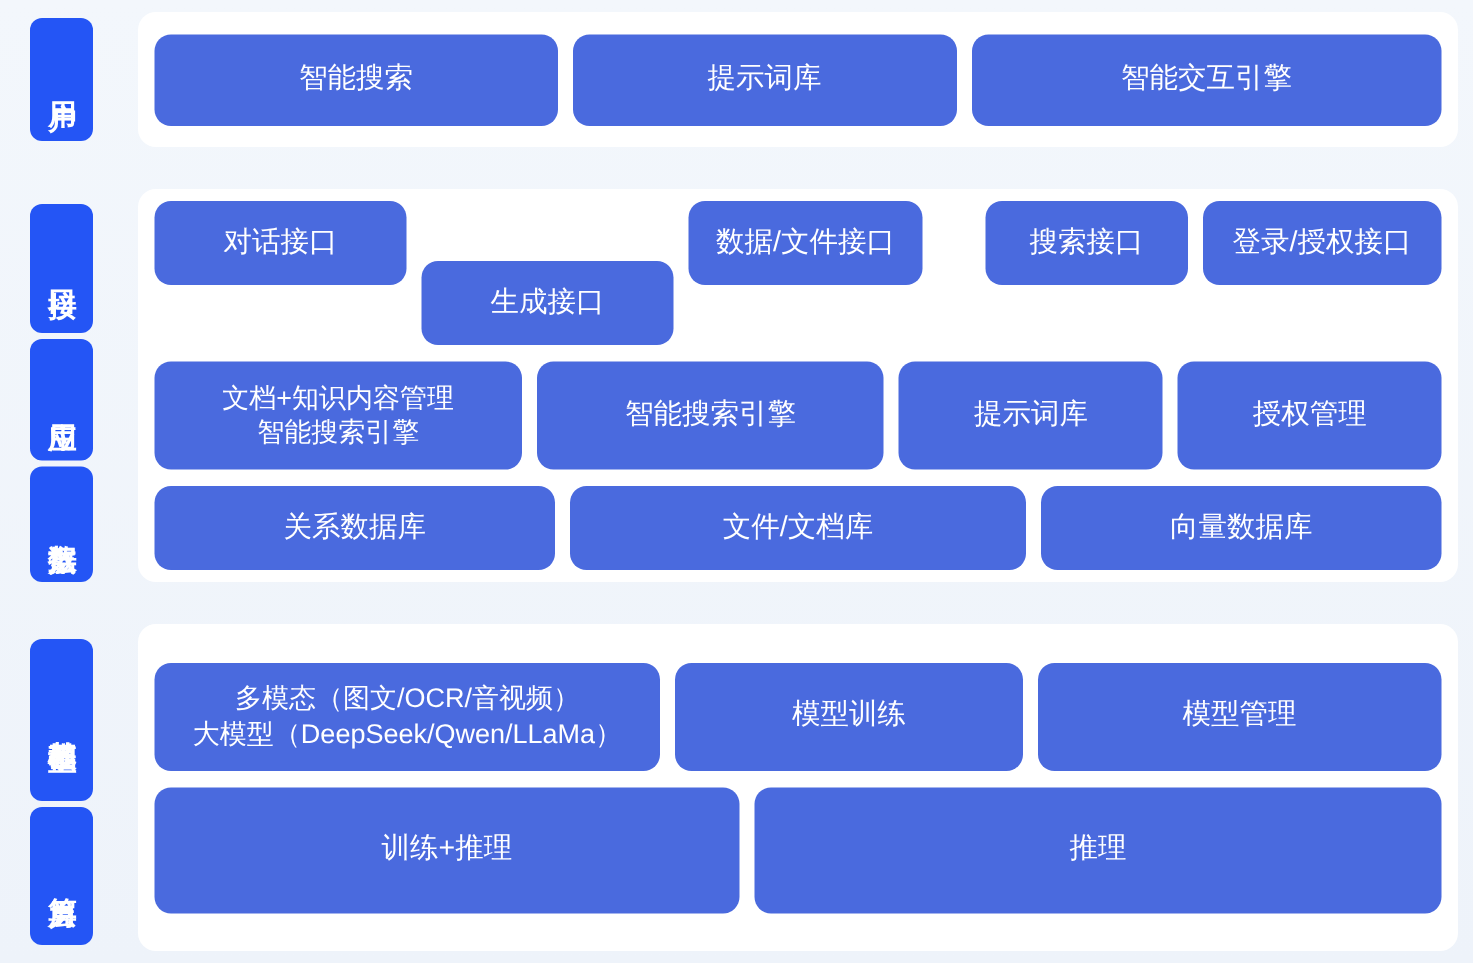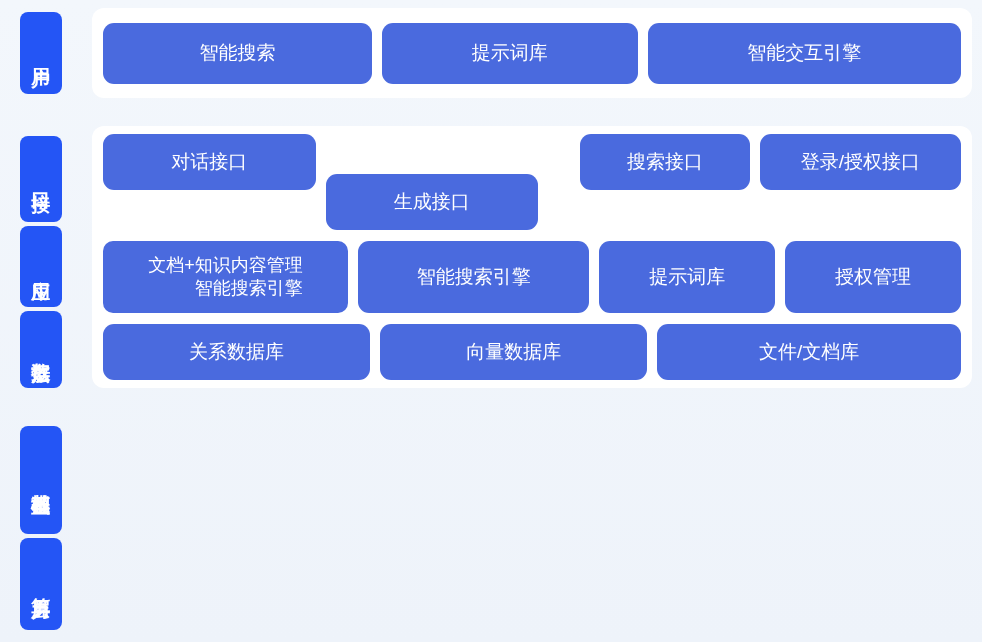--- a/index.html
+++ b/index.html
@@ -95,21 +95,21 @@
     display: flex;
     align-items: center;
     justify-content: center;
     text-align: center;
     font-size: 19px;
     line-height: 1.28;
     padding: 4px 8px;
     box-sizing: border-box;
     white-space: pre-line;
   }
-  .card.two-line { font-size: 18px; text-align: right; border-radius: 10px; }
+  .card.two-line { font-size: 18px; text-align: center; }
 
   .r1 { height: 61px; }
   .r2 { height: 56px; }
   .r3 { height: 72px; }
   .r4 { height: 56px; }
   .r5 { height: 72px; }
   .r6 { height: 84px; }
 
   
   .u1 { flex: 272 0 0; }
@@ -160,41 +160,57 @@
     <div class="rail">
       <div class="tab tab-iface">接口</div>
       <div class="tab tab-app">应用</div>
       <div class="tab tab-data">数据层</div>
     </div>
     <div class="panel">
 
       <div class="row">
         <div class="card r2 i1">对话接口</div>
         <div class="card r2 i2">生成接口</div>
+        <div class="card r2 i3">数据/文件接口</div>
         <div class="card r2 i4">搜索接口</div>
         <div class="card r2 i5">登录/授权接口</div>
       </div>
 
       <div class="row">
         <div class="card r3 a1 two-line">文档+知识内容管理
 智能搜索引擎</div>
         <div class="card r3 a2">智能搜索引擎</div>
         <div class="card r3 a3">提示词库</div>
         <div class="card r3 a4">授权管理</div>
       </div>
 
       <div class="row">
         <div class="card r4 d1">关系数据库</div>
+        <div class="card r4 d3">文件/文档库</div>
         <div class="card r4 d2">向量数据库</div>
-        <div class="card r4 d3">文件/文档库</div>
       </div>
 
     </div>
   </div>
 
   <div class="band band-3">
     <div class="rail">
       <div class="tab tab-model">基础模型</div>
       <div class="tab tab-compute">算力层</div>
     </div>
+    <div class="panel">
+
+      <div class="row">
+        <div class="card r5 m1 two-line">多模态（图文/OCR/音视频）
+大模型（DeepSeek/Qwen/LLaMa）</div>
+        <div class="card r5 m2">模型训练</div>
+        <div class="card r5 m3">模型管理</div>
+      </div>
+
+      <div class="row">
+        <div class="card r6 c1">训练+推理</div>
+        <div class="card r6 c2">推理</div>
+      </div>
+
+    </div>
   </div>
 
 </div>
 
 </body></html>

